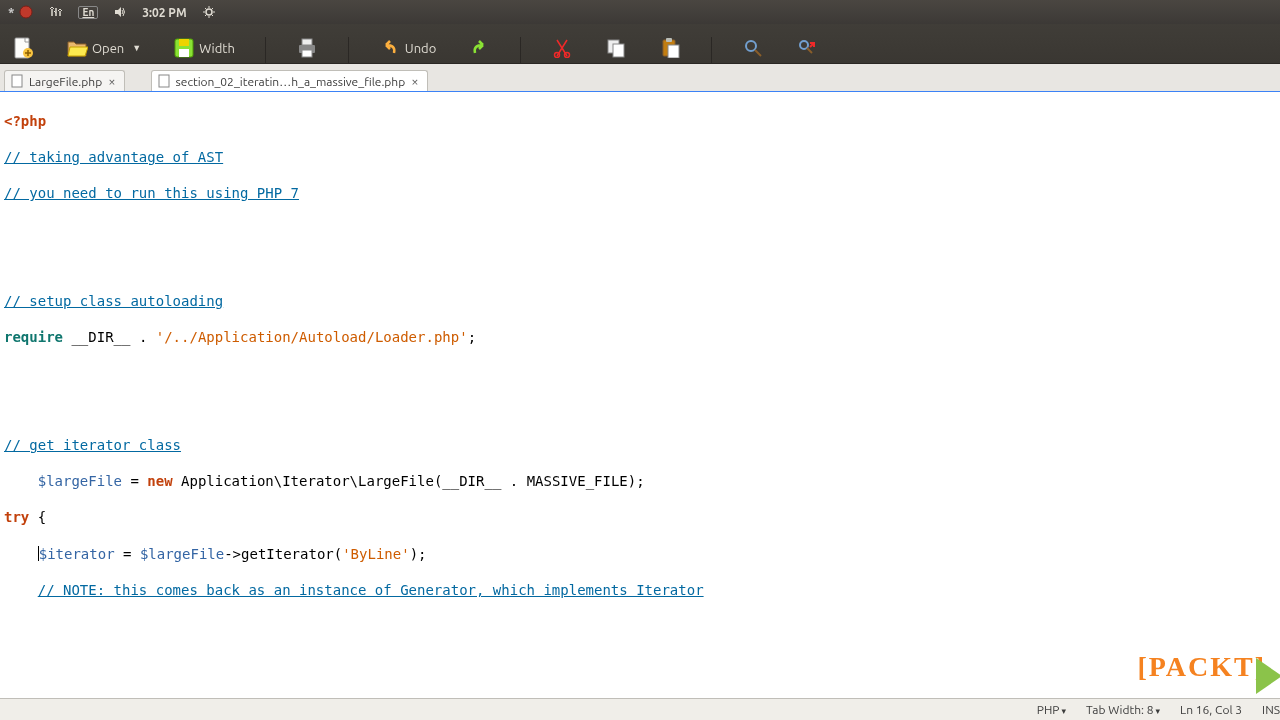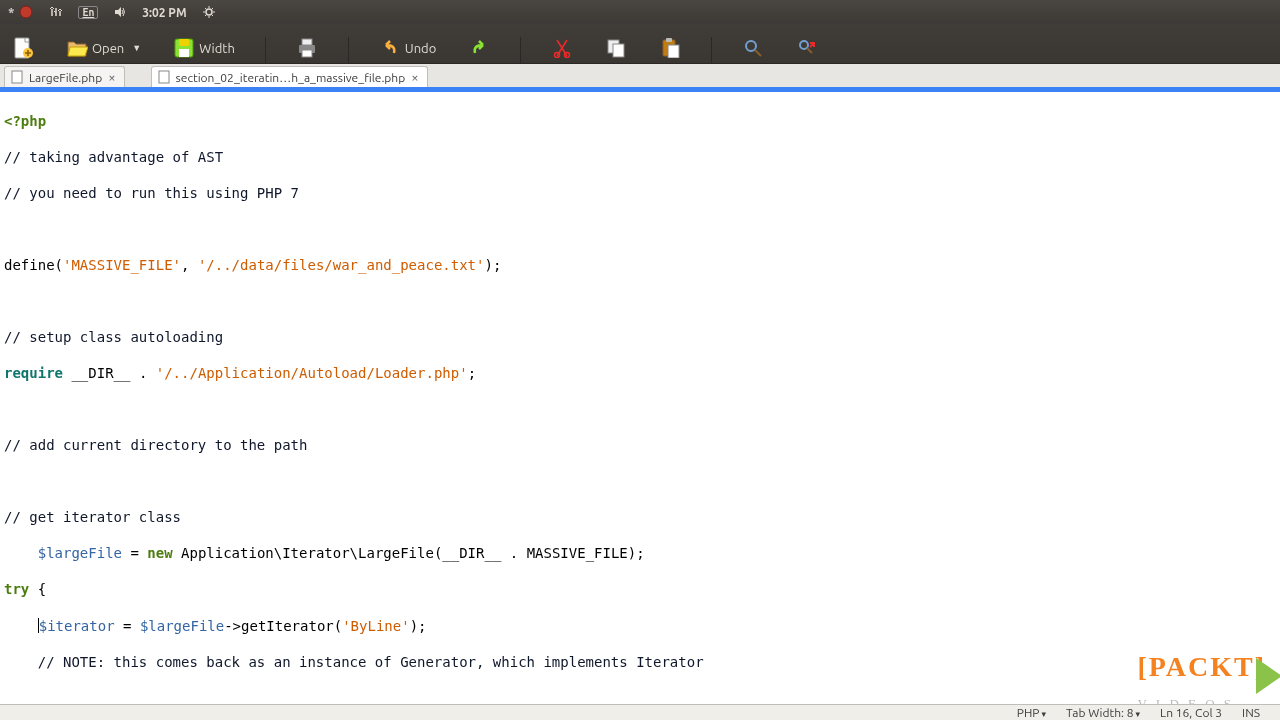--- a/index.html
+++ b/index.html
@@ -11,33 +11,33 @@
 .titlebar .tray { display: flex; align-items: center; gap: 14px; }
 .titlebar .tray span { font-size: 12px; color: #dfdbd2; }
 .tray-icon { width: 16px; height: 16px; display: inline-flex; align-items: center; justify-content: center; }
 
 .toolbar { background: linear-gradient(#403d38, #3a3732); height: 40px; display: flex; align-items: flex-end; padding: 0 6px; gap: 20px; border-bottom: 1px solid #2a2724; }
 .tbtn { display: flex; align-items: center; gap: 4px; padding: 4px 6px; border-radius: 3px; }
 .tbtn .lbl { color: #dfdbd2; font-size: 13px; }
 .ticon { width: 22px; height: 22px; display: inline-flex; align-items: center; justify-content: center; }
 .sep { width: 1px; height: 26px; background: #2a2724; margin: 0 4px; }
 
-.tabbar { background: #e8e6e2; height: 28px; display: flex; align-items: flex-end; padding: 0 4px; border-bottom: 5px solid #3b82f6; }
+.tabbar { background: #e8e6e2; height: 28px; display: flex; align-items: flex-end; padding: 0 4px; border-bottom: 1px solid #3b82f6; }
 .tab { display: flex; align-items: center; background: #f5f4f2; border: 1px solid #c0beb8; border-bottom: none; padding: 3px 8px 3px 6px; margin-right: 2px; border-radius: 3px 3px 0 0; font-size: 12px; color: #3c3c3c; }
 .tab .doc-icon { width: 14px; height: 14px; margin-right: 4px; }
 .tab .close { margin-left: 6px; color: #666; font-size: 13px; }
 
 .editor { font-family: "DejaVu Sans Mono", "Liberation Mono", monospace; font-size: 14px; line-height: 18px; padding: 2px 4px; white-space: pre; color: #000; }
-.c-comment { color: #0f172a; }
-.c-keyword { color: #4d7c0f; font-weight: bold; }
+.c-comment { color: #0369a1; text-decoration: underline; }
+.c-keyword { color: #c2410c; font-weight: bold; }
 .c-magic { color: #0f766e; font-weight: bold; }
 .c-string { color: #ce5c00; }
 .c-var { color: #3465a4; }
 
-.statusbar { position: absolute; bottom: 0; left: 0; right: 0; height: 16px; background: #f0eee9; border-top: 1px solid #c0beb8; display: flex; align-items: center; font-size: 12px; color: #3c3c3c; padding: 0 20px; }
+.statusbar { position: absolute; bottom: 0; left: 0; right: 0; height: 22px; background: #f0eee9; border-top: 1px solid #c0beb8; display: flex; align-items: center; font-size: 12px; color: #3c3c3c; padding: 0 0; }
 .statusbar .spacer { flex: 1; }
 .statusbar .item { margin-left: 20px; }
 .dd::after { content: " ▾"; font-size: 9px; }
 
 .packt { position: absolute; right: 14px; bottom: 5px; font-family: Georgia, serif; font-size: 28px; color: #f58220; letter-spacing: 2px; font-weight: bold; }
 .packt .video { font-size: 13px; color: #bbb; letter-spacing: 3px; font-weight: normal; }
 .play-tri { position: absolute; right: -2px; bottom: 26px; width: 0; height: 0; border-top: 18px solid transparent; border-bottom: 18px solid transparent; border-left: 26px solid #8bc34a; }
 
 .cursor { display: inline-block; width: 1px; height: 15px; background: #000; position: relative; top: 2px; }
 </style>
@@ -195,26 +195,24 @@
     <span>section_02_iteratin…h_a_massive_file.php</span>
     <span class="close">×</span>
   </div>
 </div>
 
 <div class="editor">
 <div><span class="c-keyword">&lt;?php</span></div>
 <div><span class="c-comment">// taking advantage of AST</span></div>
 <div><span class="c-comment">// you need to run this using PHP 7</span></div>
 <div>&nbsp;</div>
-<div><span>define(</span><span class="c-string">'MASSIVE_FILE'</span><span>, </span><span class="c-string">'/../data/files/war_and_peace.txt'</span><span>);</span></div>
 <div>&nbsp;</div>
 <div><span class="c-comment">// setup class autoloading</span></div>
 <div><span class="c-magic">require </span><span>__DIR__</span><span> . </span><span class="c-string">'/../Application/Autoload/Loader.php'</span><span>;</span></div>
 <div>&nbsp;</div>
-<div><span class="c-comment">// add current directory to the path</span></div>
 <div>&nbsp;</div>
 <div><span class="c-comment">// get iterator class</span></div>
 <div><span>    </span><span class="c-var">$largeFile</span><span> = </span><span class="c-keyword">new</span><span> Application\Iterator\LargeFile(</span><span>__DIR__</span><span> . MASSIVE_FILE);</span></div>
 <div><span class="c-keyword">try</span><span> {</span></div>
 <div><span>    </span><span class="cursor"></span><span class="c-var">$iterator</span><span> = </span><span class="c-var">$largeFile</span><span>-&gt;getIterator(</span><span class="c-string">'ByLine'</span><span>);</span></div>
 <div><span>    </span><span class="c-comment">// NOTE: this comes back as an instance of Generator, which implements Iterator</span></div>
 
 
 
 

